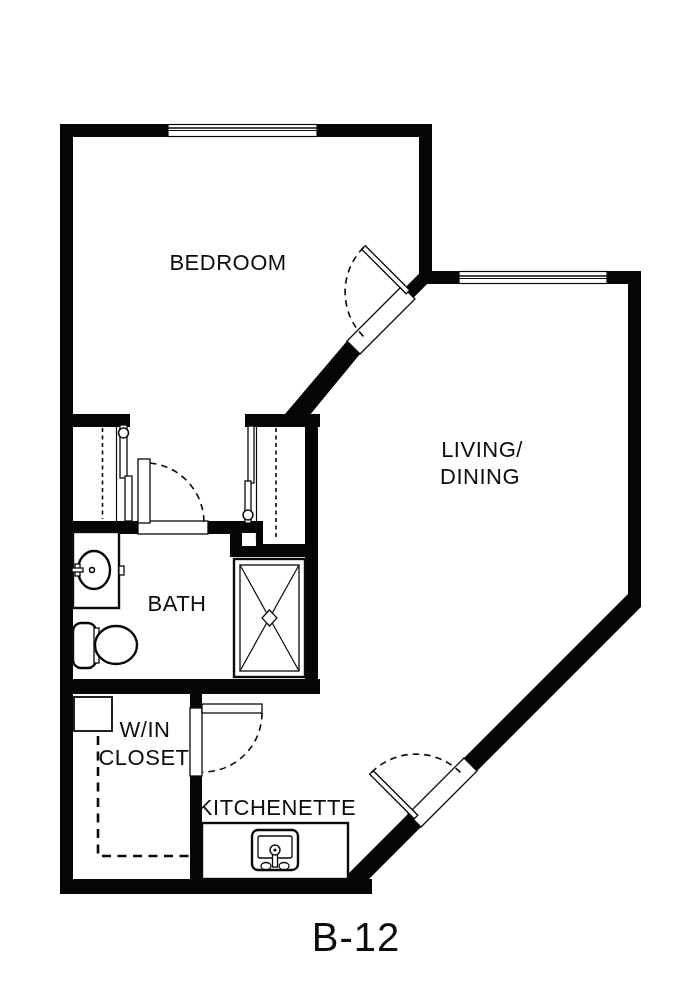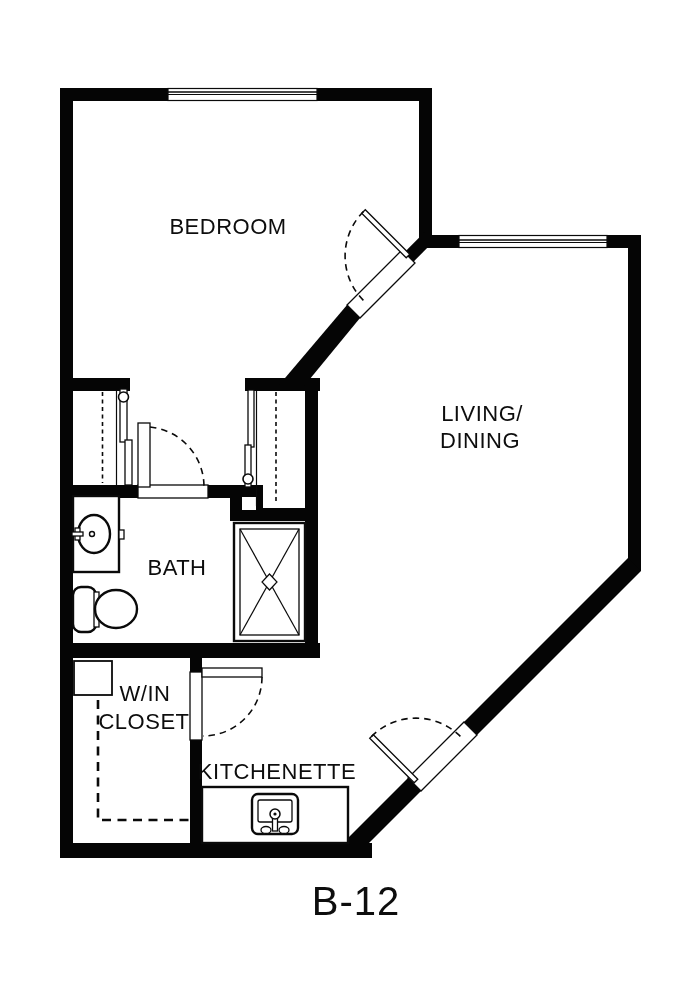--- a/index.html
+++ b/index.html
@@ -7,20 +7,21 @@
     padding: 0;
     background: #ffffff;
     width: 700px;
     height: 998px;
     overflow: hidden;
   }
   .plan-wrap {
     width: 700px;
     height: 744px;
     background: #5eead4;
+    margin-top: 36px;
   }
   svg text {
     font-family: "Liberation Sans", sans-serif;
     fill: #0d0d0d;
   }
   .room-label {
     font-size: 22px;
     letter-spacing: 0.5px;
   }
   .unit-label {

